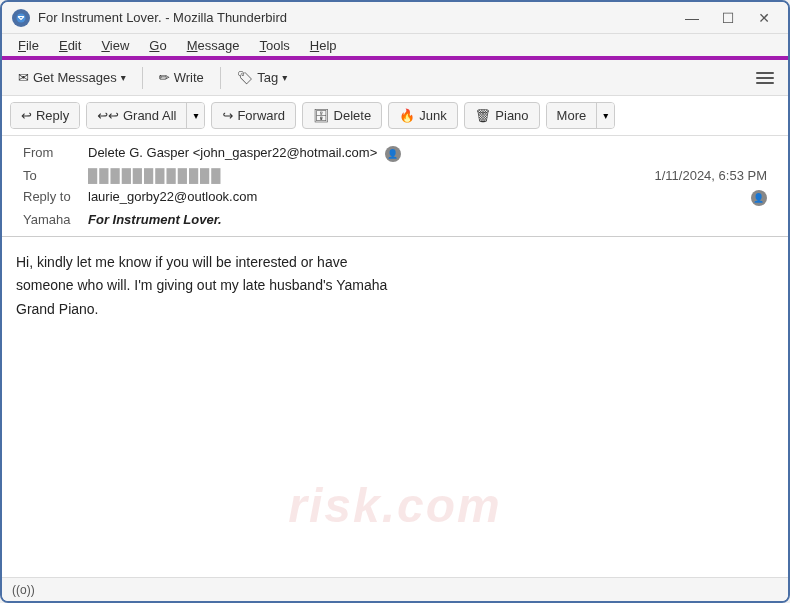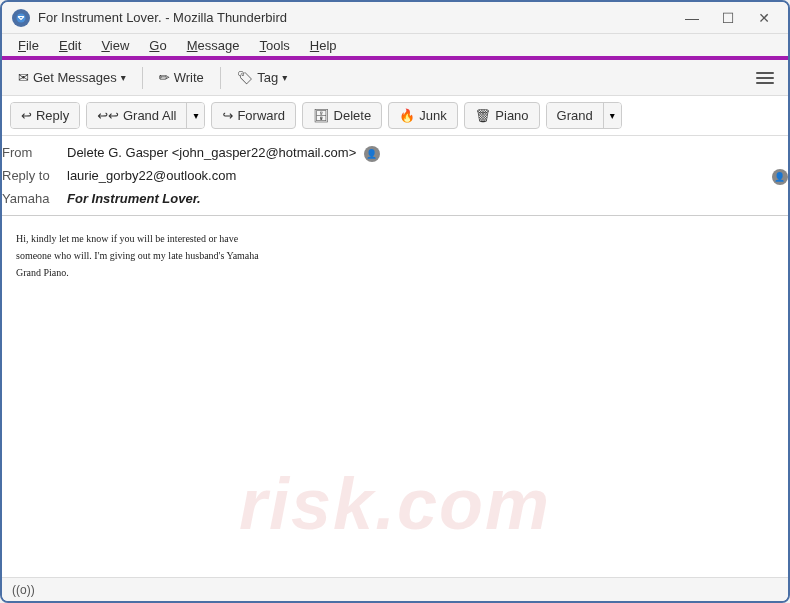--- a/index.html
+++ b/index.html
@@ -215,21 +215,21 @@
       background: #f5f5f5;
       cursor: pointer;
       border-left: 1px solid #ccc;
       border: none;
       border-left: 1px solid #ccc;
     }
 
     
     .email-header {
       background: #fff;
-      padding: 6px 0;
+      padding: 6px 21px;
       border-bottom: 1px solid #ccc;
       flex-shrink: 0;
     }
 
     .header-row {
       display: flex;
       align-items: baseline;
       padding: 3px 0;
       font-size: 13px;
     }
@@ -279,24 +279,24 @@
       font-family: 'Courier New', Courier, monospace;
       font-size: 13px;
       line-height: 1.7;
       color: #222;
       position: relative;
       overflow: hidden;
     }
 
     .watermark {
       position: absolute;
-      bottom: 12px;
+      bottom: 30px;
       left: 50%;
       transform: translateX(-50%);
-      font-size: 72px;
+      font-size: 48px;
       font-weight: bold;
       color: rgba(200, 60, 60, 0.12);
       white-space: nowrap;
       pointer-events: none;
       letter-spacing: 2px;
       font-family: Arial, sans-serif;
       font-style: italic;
     }
 
     
@@ -399,50 +399,55 @@
     <button class="action-btn" style="margin-left:4px;">
       <span>🔥</span>
       <span>Junk</span>
     </button>
     <button class="action-btn" style="margin-left:4px;">
       <span>🗑</span>
       <span>Piano</span>
     </button>
     <div class="action-btn-split" style="margin-left:4px;">
       <button class="main-part">
-        <span>Grand</span>
+        <span>More</span>
       </button>
       <button class="arrow-part">
         <span style="font-size:10px;">▾</span>
       </button>
     </div>
   </div>
 
   <div class="email-header">
     <div class="header-row">
       <span class="header-label">From</span>
       <span class="header-value">
         <span>Delete G. Gasper</span>
         <span>&lt;john_gasper22@hotmail.com&gt;</span>
         <span class="contact-icon">👤</span>
       </span>
     </div>
     <div class="header-row">
+      <span class="header-label">To</span>
+      <span class="header-value" style="color:#aaa; letter-spacing:2px;">████████████</span>
+      <span class="header-date">1/11/2024, 6:53 PM</span>
+    </div>
+    <div class="header-row">
       <span class="header-label">Reply to</span>
       <span class="header-value">laurie_gorby22@outlook.com</span>
       <span class="contact-icon">👤</span>
     </div>
     <div class="header-row">
       <span class="header-label">Yamaha</span>
       <span class="header-value bold">For Instrument Lover.</span>
     </div>
   </div>
 
   <div class="email-body">
-    <pre style="white-space: pre-wrap; font-family: Liberation Serif, serif; font-size: 10px;">Hi, kindly let me know if you will be interested or have
+    <pre style="white-space: pre-wrap; font-family: Liberation Sans, sans-serif; font-size: 14px;">Hi, kindly let me know if you will be interested or have
 someone who will. I'm giving out my late husband's Yamaha
 Grand Piano.</pre>
     <div class="watermark">risk.com</div>
   </div>
 
   <div class="statusbar">
     <span class="status-icon">((o))</span>
   </div>
 
 </div>

